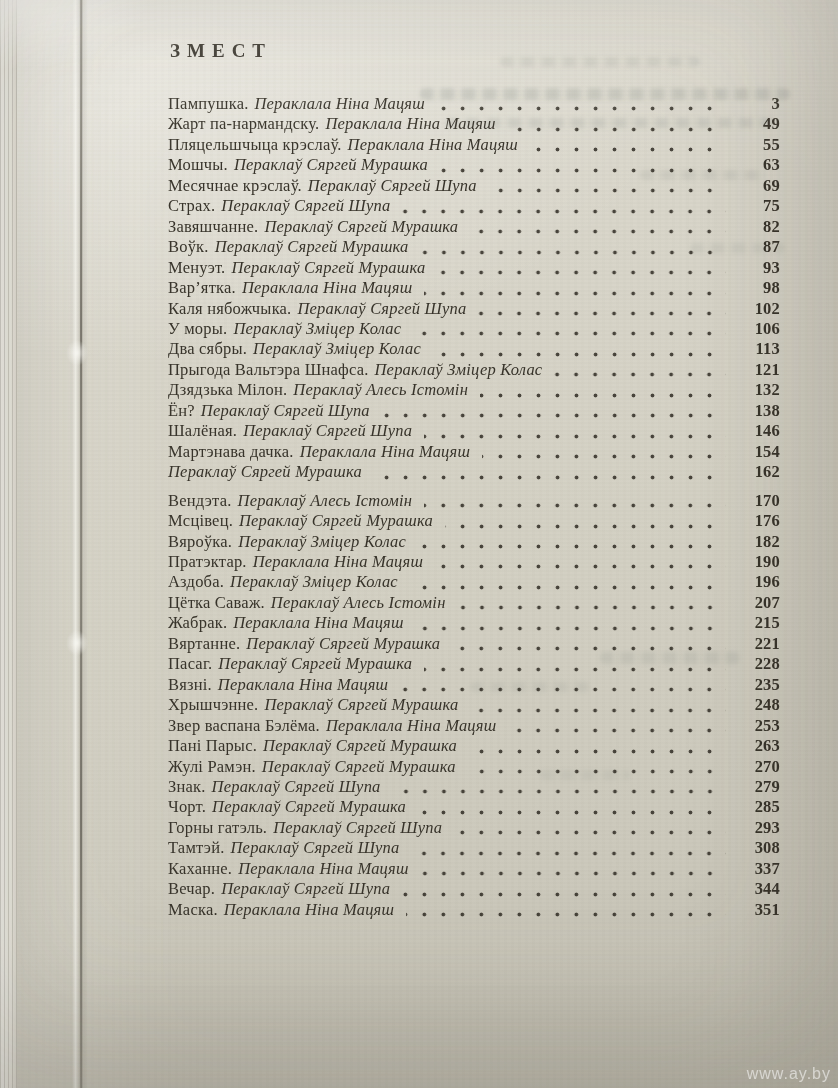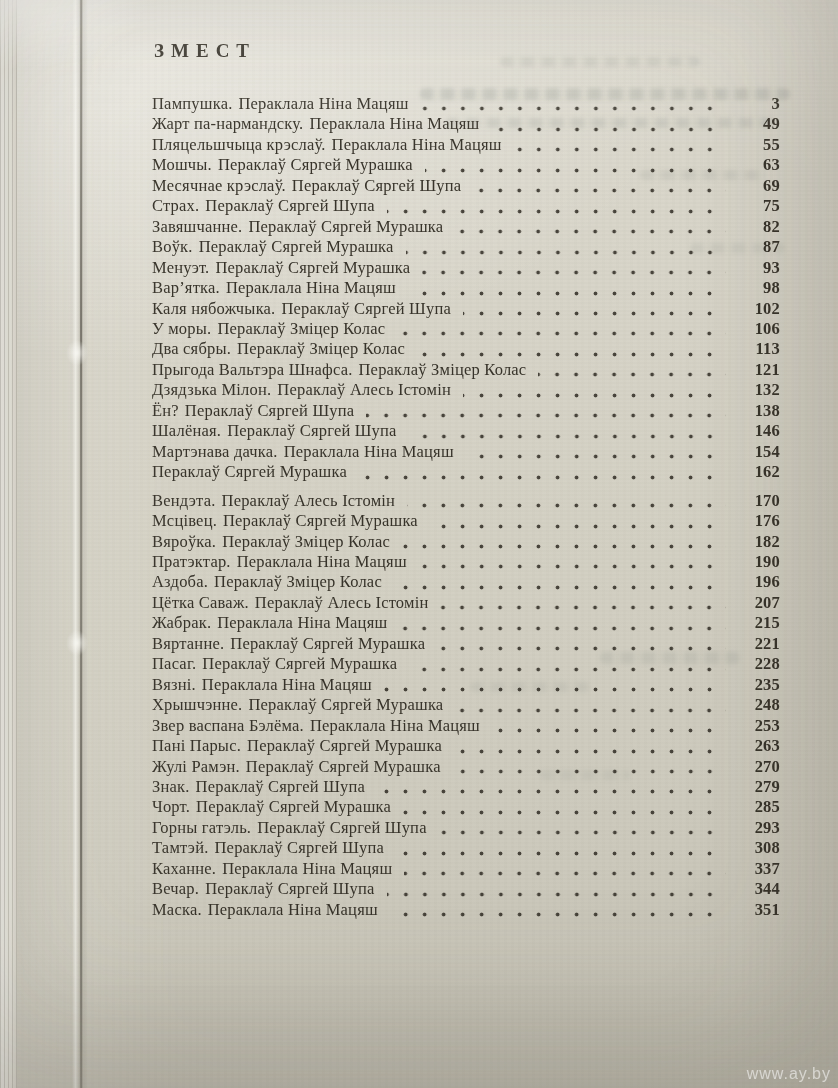--- a/index.html
+++ b/index.html
@@ -58,37 +58,37 @@
     background:radial-gradient(ellipse, rgba(255,255,250,.8), rgba(255,255,250,0) 70%);pointer-events:none;}
   
   .smudge{
     position:absolute;height:10px;border-radius:5px;pointer-events:none;
     background:repeating-linear-gradient(90deg,
       rgba(116,126,120,.26) 0 13px, rgba(116,126,120,.06) 13px 21px);
     filter:blur(2.2px);
   }
   
   .content{
-    position:absolute;left:152px;top:40px;right:58px;
+    position:absolute;left:168px;top:40px;right:58px;
     color:var(--ink,#37332a);
   }
   .page-title{
     font-size:19px;font-weight:bold;letter-spacing:7px;
     margin:0 0 32px 2px;line-height:22px;color:var(--ink,#37332a);
   }
   .toc{margin:0;padding:0;}
   .row{
     display:flex;align-items:flex-start;
     line-height:20.45px;font-size:16.5px;letter-spacing:.2px;
     white-space:nowrap;
   }
   .row.gap{margin-top:8px;}
   .row.spaced .t-title{letter-spacing:6px;}
   .t-title{margin-right:6px;}
-  .t-trans{margin-right:2px;}
+  .t-trans{font-style:italic;margin-right:2px;}
   .leader{
     flex:1;height:5px;align-self:flex-end;margin:0 8px 3px 10px;
     background-image:radial-gradient(circle at 2.5px 2.5px,
       rgba(52,48,40,.88) 1.5px, rgba(52,48,40,0) 2.3px);
     background-size:19px 5px;background-repeat:repeat-x;
     background-position:right bottom;
     min-width:4px;
   }
   .pagenum{width:46px;text-align:right;font-weight:bold;font-size:16.5px;}
   

